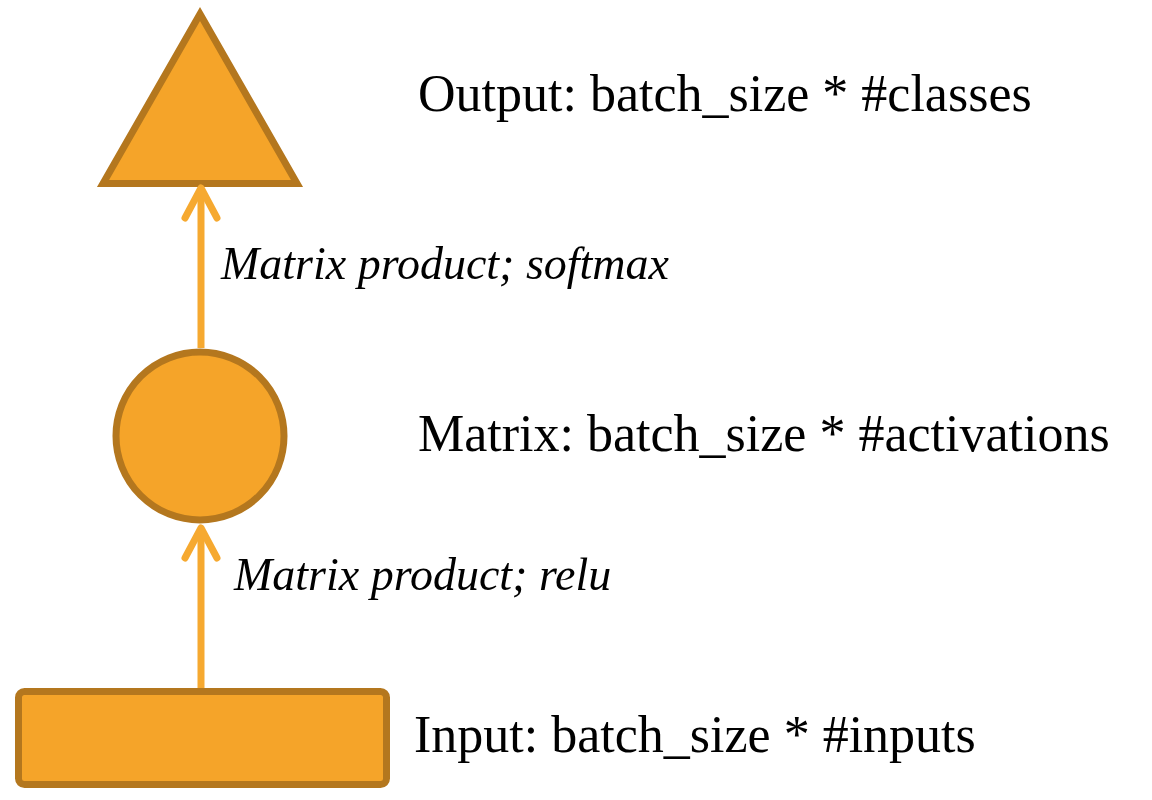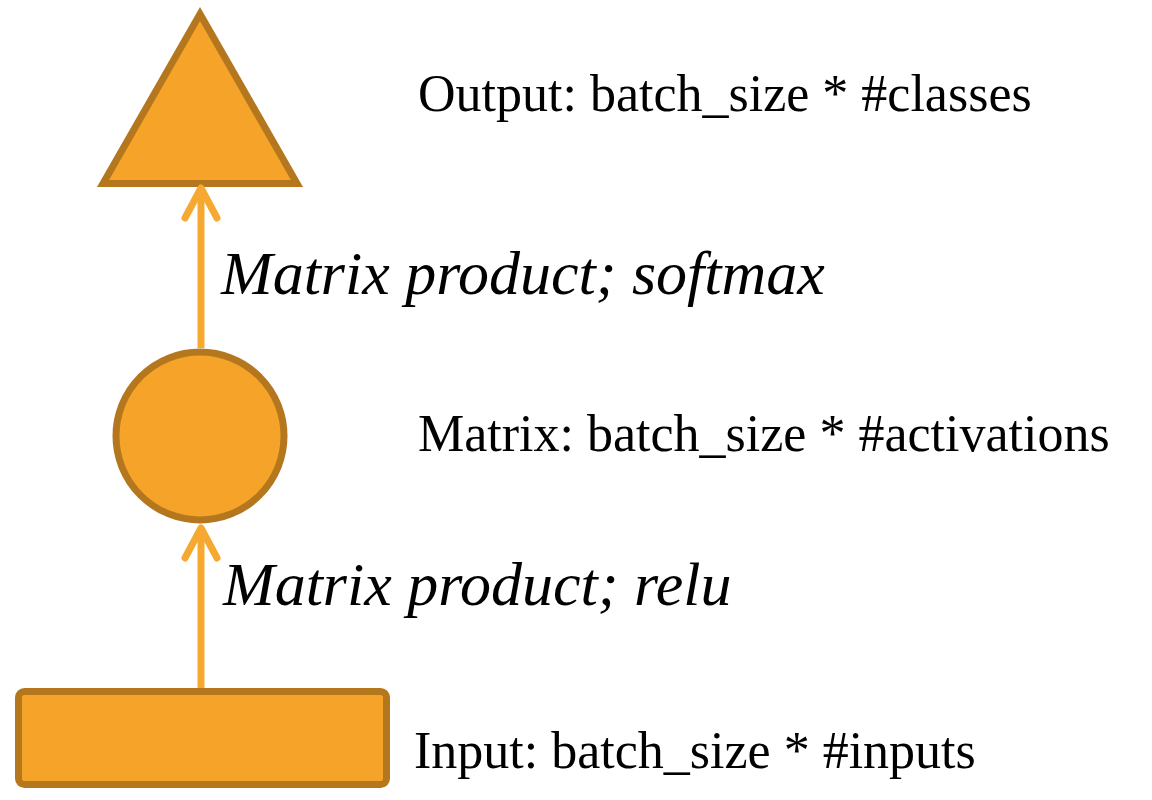--- a/index.html
+++ b/index.html
@@ -24,31 +24,31 @@
     position: absolute;
     color: #000000;
     font-size: 52px;
     line-height: 1.15;
     white-space: nowrap;
     font-family: "Liberation Serif", "DejaVu Serif", serif;
   }
   .edge-label {
     position: absolute;
     color: #000000;
-    font-size: 62px;
+    font-size: 46px;
     line-height: 1.15;
     font-style: italic;
     white-space: nowrap;
     font-family: "Liberation Serif", "DejaVu Serif", serif;
   }
   .label-output { left: 418px; top: 64px; }
   .label-softmax { left: 221px; top: 238px; }
   .label-hidden { left: 418px; top: 404px; }
-  .label-relu { left: 223px; top: 549px; }
-  .label-input { left: 414px; top: 705px; margin-top: 16px; }
+  .label-relu { left: 234px; top: 549px; }
+  .label-input { left: 414px; top: 705px; }
 </style>
 </head>
 <body>
 
 <div class="canvas">
 
   <svg class="diagram-svg" width="1152" height="800" viewBox="0 0 1152 800">
 
     <polygon points="200,14 297,183.5 103,183.5" stroke-width="7" stroke-linejoin="miter" fill="#F5A429" stroke="#B4771E"></polygon>
 

